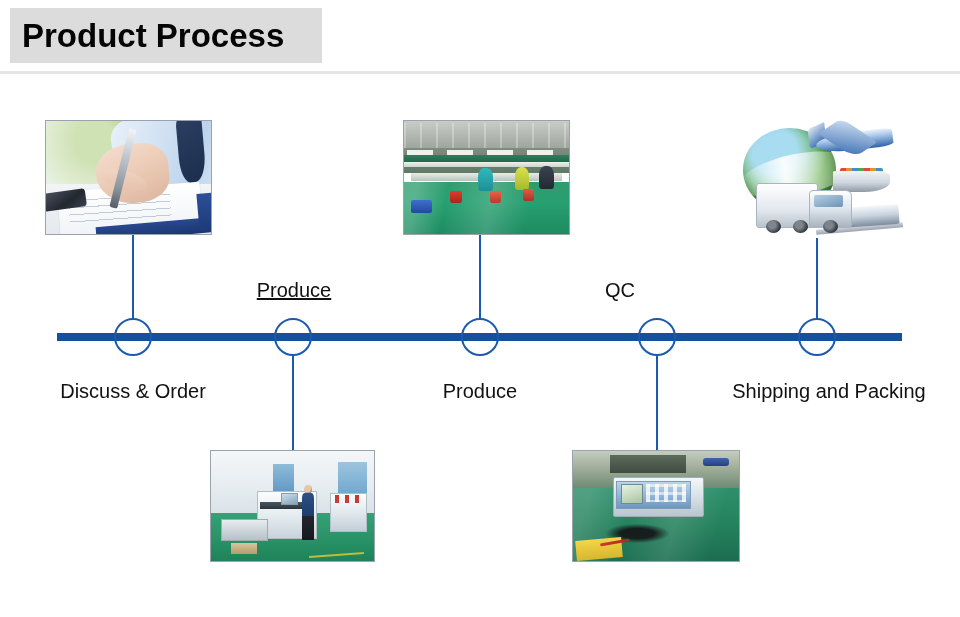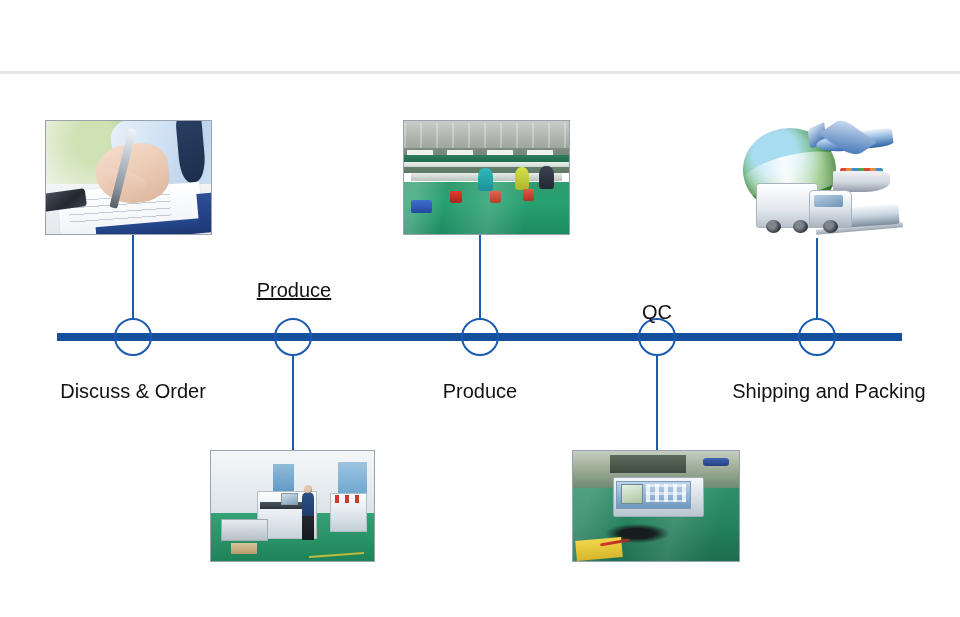--- a/index.html
+++ b/index.html
@@ -451,20 +451,23 @@
     position: absolute; left: 16%; bottom: 15%; width: 18%; height: 3%;
     background: linear-gradient(90deg, #d33a2e 0%, #a82a20 100%);
     transform: rotate(-10deg);
     border-radius: 2px;
   }
 </style>
 </head>
 <body>
 
 <div id="header">
+  <div id="title-box">
+    <div id="page-title">Product Process</div>
+  </div>
   <div id="header-divider"></div>
 </div>
 
 <div class="photo framed" style="left:45px; top:120px; width:167px; height:115px;">
   <div class="photo-inner">
     <div class="p1-bg"></div>
     <div class="p1-shirt"></div>
     <div class="p1-tie"></div>
     <div class="p1-desk"></div>
     <div class="p1-paper"></div>
@@ -528,21 +531,21 @@
 
 <div class="node" style="left:114px; top:318px;"></div>
 <div class="node" style="left:274px; top:318px;"></div>
 <div class="node" style="left:461px; top:318px;"></div>
 <div class="node" style="left:638px; top:318px;"></div>
 <div class="node" style="left:798px; top:318px;"></div>
 
 <div class="node-label" style="left:133px; top:380px;">Discuss &amp; Order</div>
 <div class="node-label" style="left:294px; top:279px;text-decoration:underline;">Produce</div>
 <div class="node-label" style="left:480px; top:380px;">Produce</div>
-<div class="node-label" style="left:657px; top:279px;margin-top:22px;">QC</div>
+<div class="node-label" style="left:620px; top:279px;">QC</div>
 <div class="node-label" style="left:829px; top:380px;">Shipping and Packing</div>
 
 <div class="photo framed" style="left:210px; top:450px; width:165px; height:112px;">
   <div class="photo-inner">
     <div class="p4-wall"></div>
     <div class="p4-blue-panel"></div>
     <div class="p4-blue-panel2"></div>
     <div class="p4-floor2"></div>
     <div class="p4-floorline"></div>
     <div class="p4-machine2"></div>

